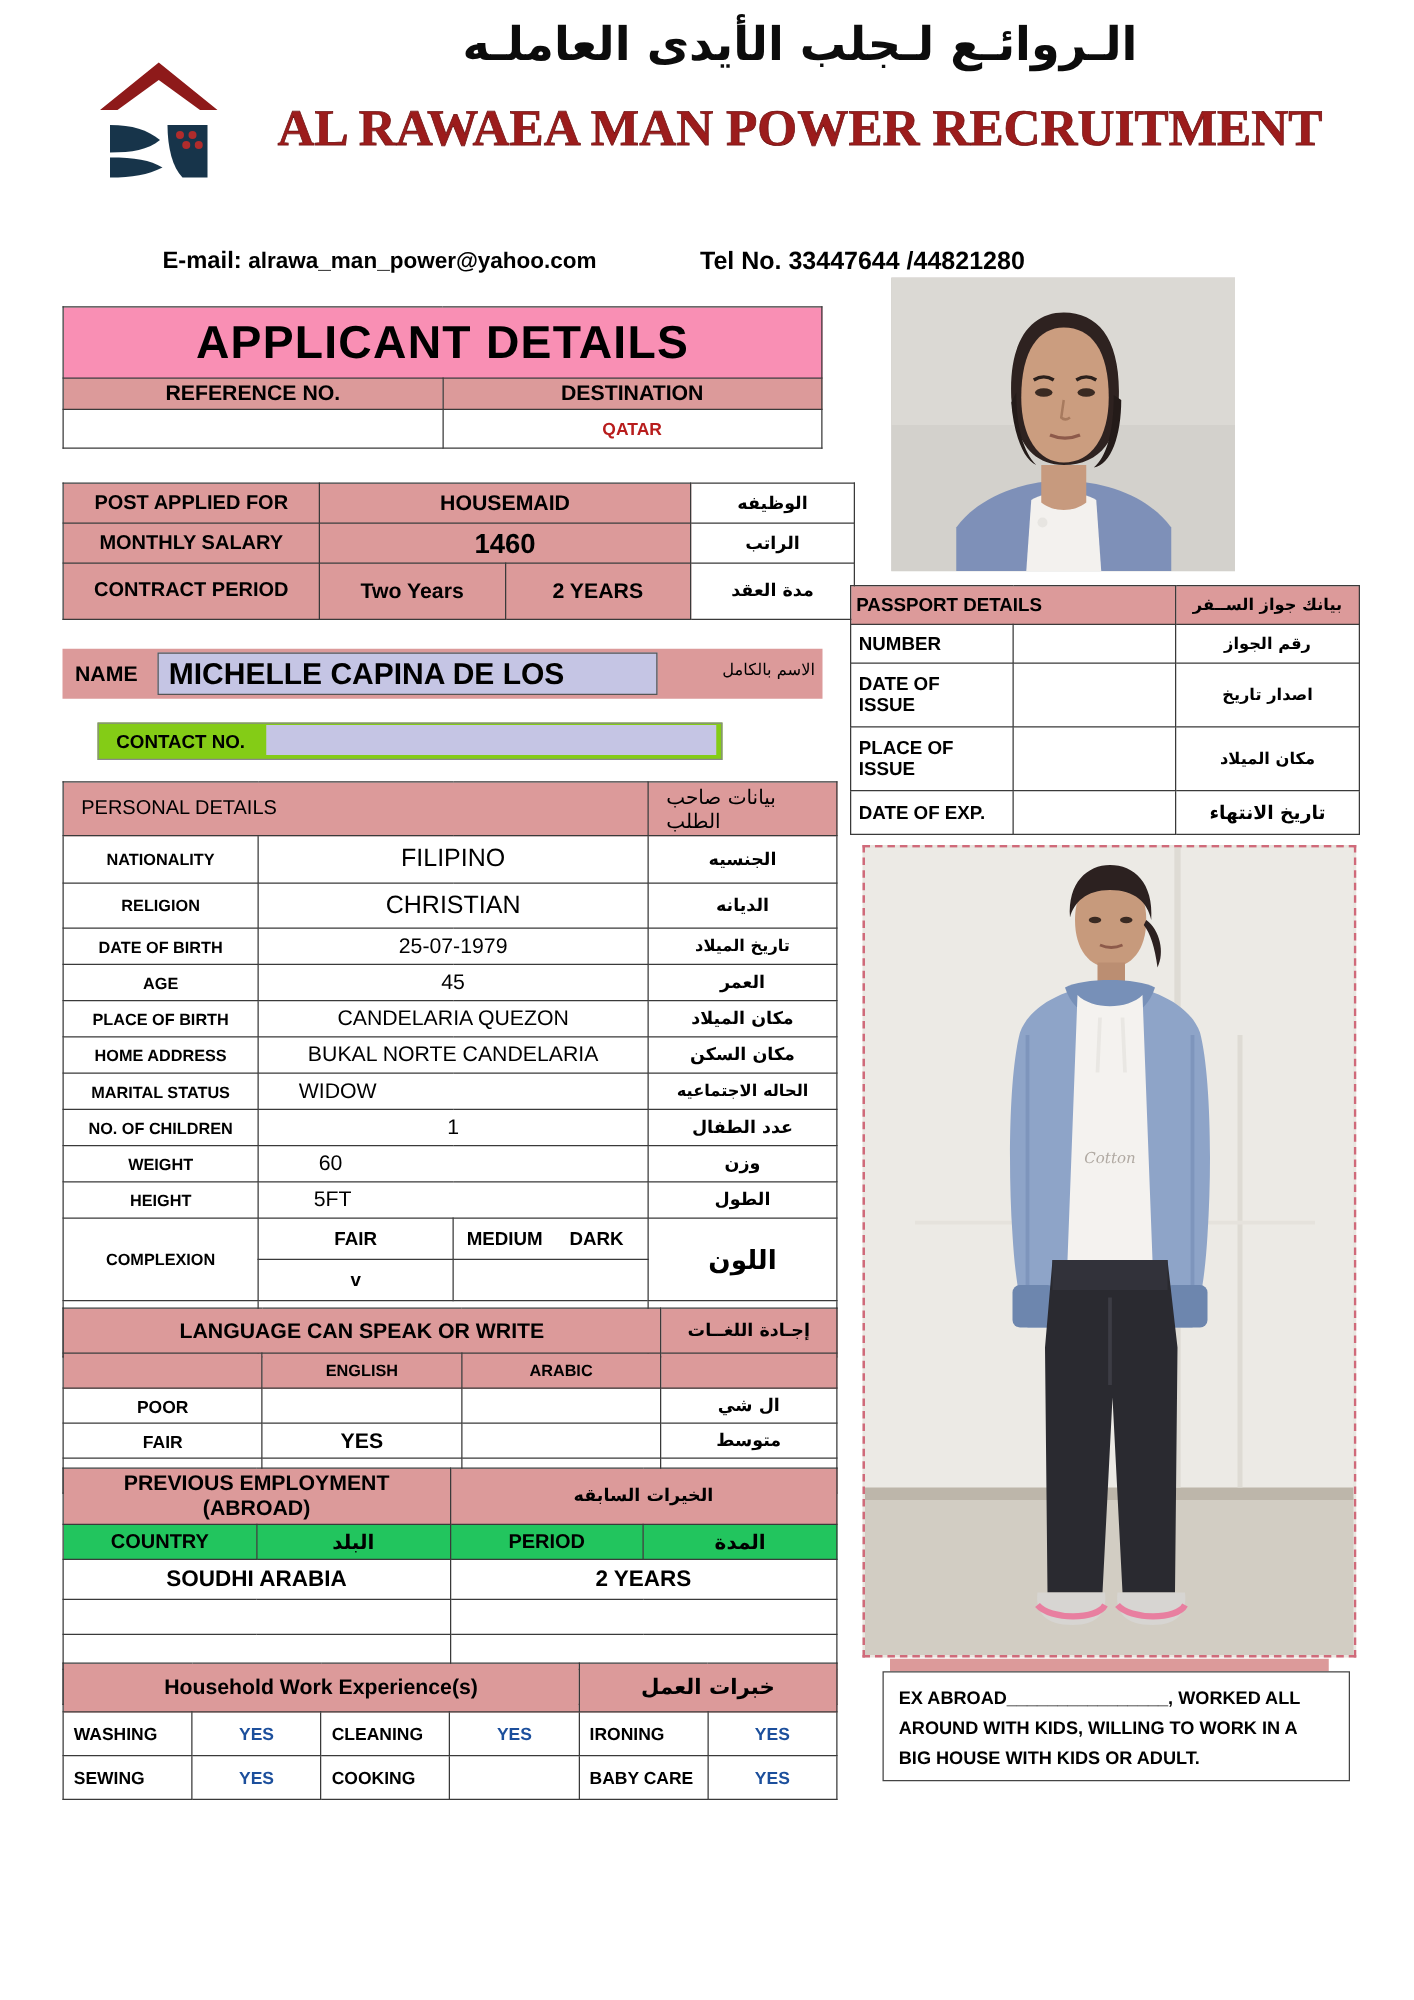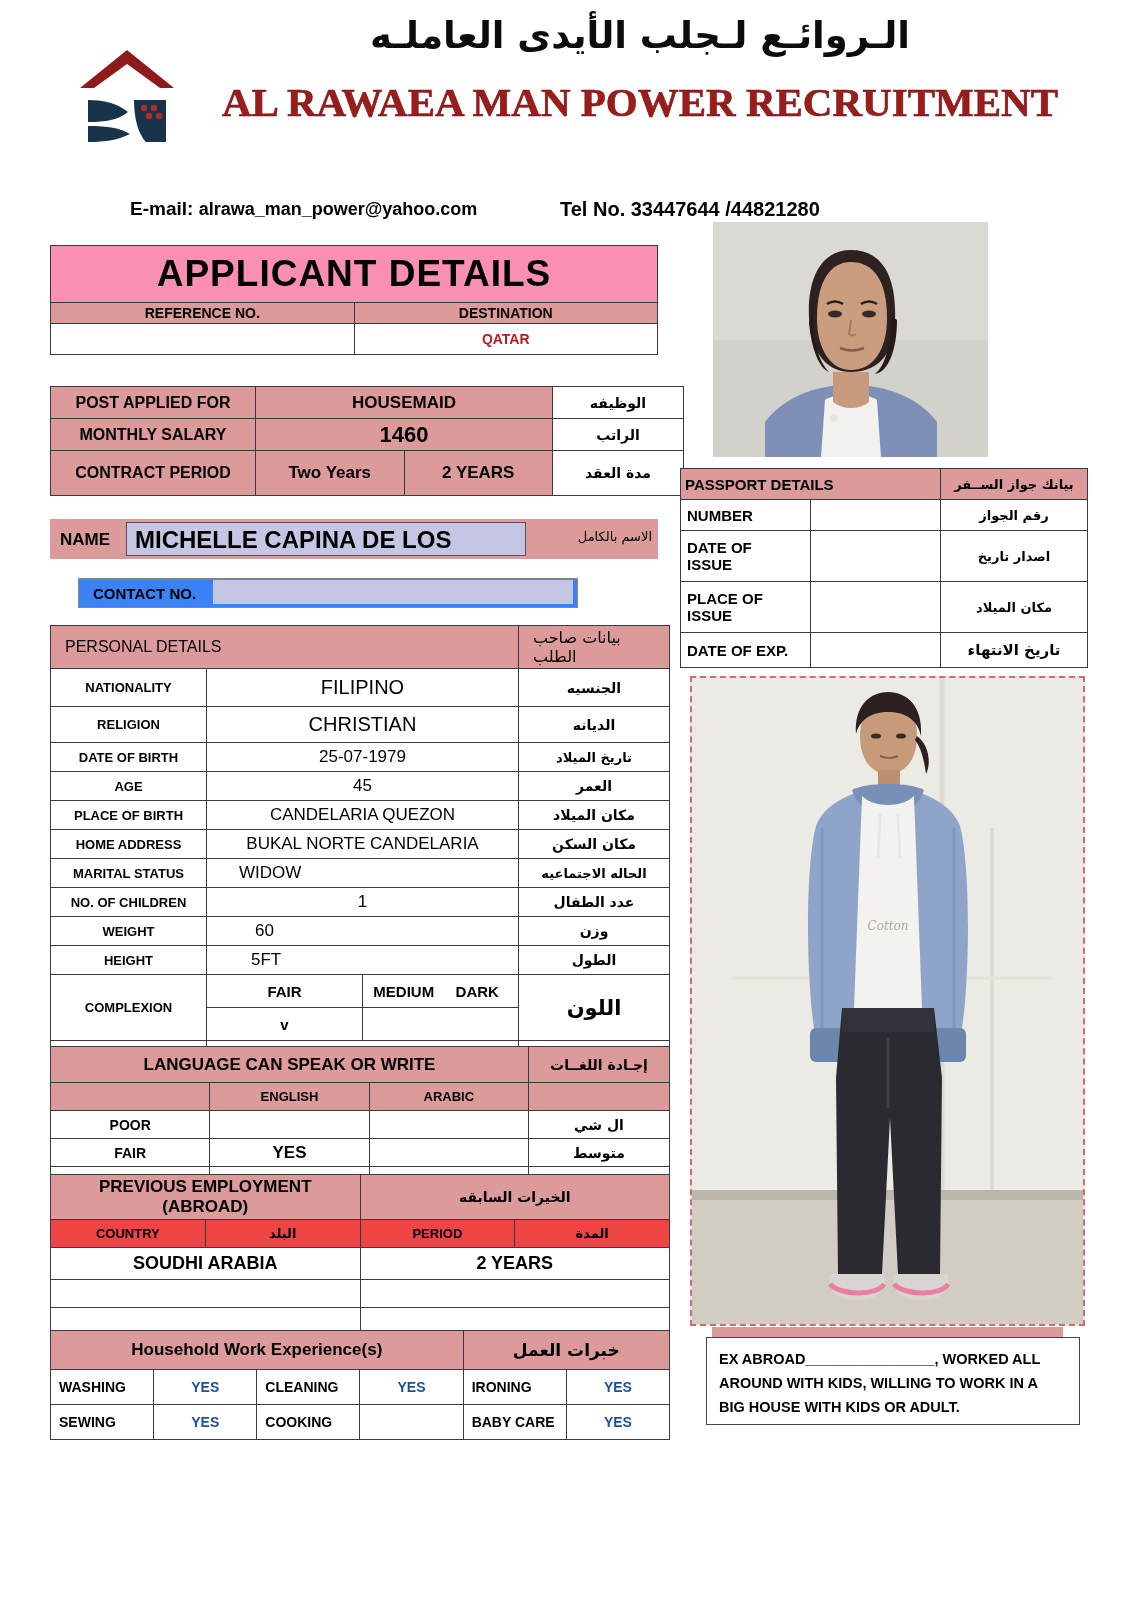--- a/index.html
+++ b/index.html
@@ -106,21 +106,21 @@
 
   
   #applicant-details { left: 50px; top: 245px; width: 608px; }
   #applicant-details .title {
     font-size: 37px;
     font-weight: bold;
     letter-spacing: 1px;
     height: 52px;
     margin-top: 44px;
   }
-  #applicant-details .hdr { font-size: 14px; font-weight: bold; }
+  #applicant-details .hdr { font-size: 17px; font-weight: bold; }
   .qatar { color: #b81d1d; font-weight: bold; font-size: 16px; }
 
   
   #post-table { left: 50px; top: 386px; width: 608px; }
   #post-table td { height: 27px; }
   #post-table .lbl { font-size: 16px; font-weight: bold; text-align: center; }
   #post-table .val { font-size: 17px; font-weight: bold; text-align: center; }
   #post-table .salary { font-size: 22px; font-weight: bold; text-align: center; }
 
   
@@ -150,21 +150,21 @@
   #name-row .ar-lbl {
     position: absolute; right: 6px; top: 10px;
     font-family: "DejaVu Sans", sans-serif;
     font-size: 13px;
     direction: rtl;
   }
   #contact-row {
     position: absolute;
     left: 78px; top: 578px;
     width: 498px; height: 28px;
-    background: #3b82f6;
+    background: #84cc16;
     border: 1px solid #888;
   }
   #contact-row .lbl {
     position: absolute; left: 14px; top: 6px;
     font-size: 15px; font-weight: bold;
   }
   #contact-row .fld {
     position: absolute; left: 134px; top: 1px;
     width: 360px; height: 24px;
     background: #c5c5e4;
@@ -204,21 +204,21 @@
     background: #dc9a9a; font-size: 13px; font-weight: bold; text-align: center;
   }
   #language-table .lvl { font-size: 14px; font-weight: bold; text-align: center; }
   #language-table .yes { font-size: 17px; font-weight: bold; text-align: center; }
 
   
   #prev-emp { left: 50px; top: 1174px; width: 620px; }
   #prev-emp td { height: 23px; }
   #prev-emp .sec { background: #dc9a9a; height: 31px; }
   #prev-emp .sec .t1 { font-size: 17px; font-weight: bold; }
-  #prev-emp .colhdr { background: #ef4444; font-size: 13px; font-weight: bold; margin-left: 23px; }
+  #prev-emp .colhdr { background: #22c55e; font-size: 16px; font-weight: bold; margin-left: 23px; }
   #prev-emp .val { font-size: 18px; font-weight: bold; text-align: center; }
 
   
   #household { left: 50px; top: 1330px; width: 620px; }
   #household td { height: 30px; }
   #household .sec {
     background: #dc9a9a; height: 34px; font-size: 17px; font-weight: bold;
   }
   #household .lbl { font-size: 14px; font-weight: bold; padding-left: 8px; }
   #household .yes { font-size: 14px; font-weight: bold; color: #1c4f9c; text-align: center; }

